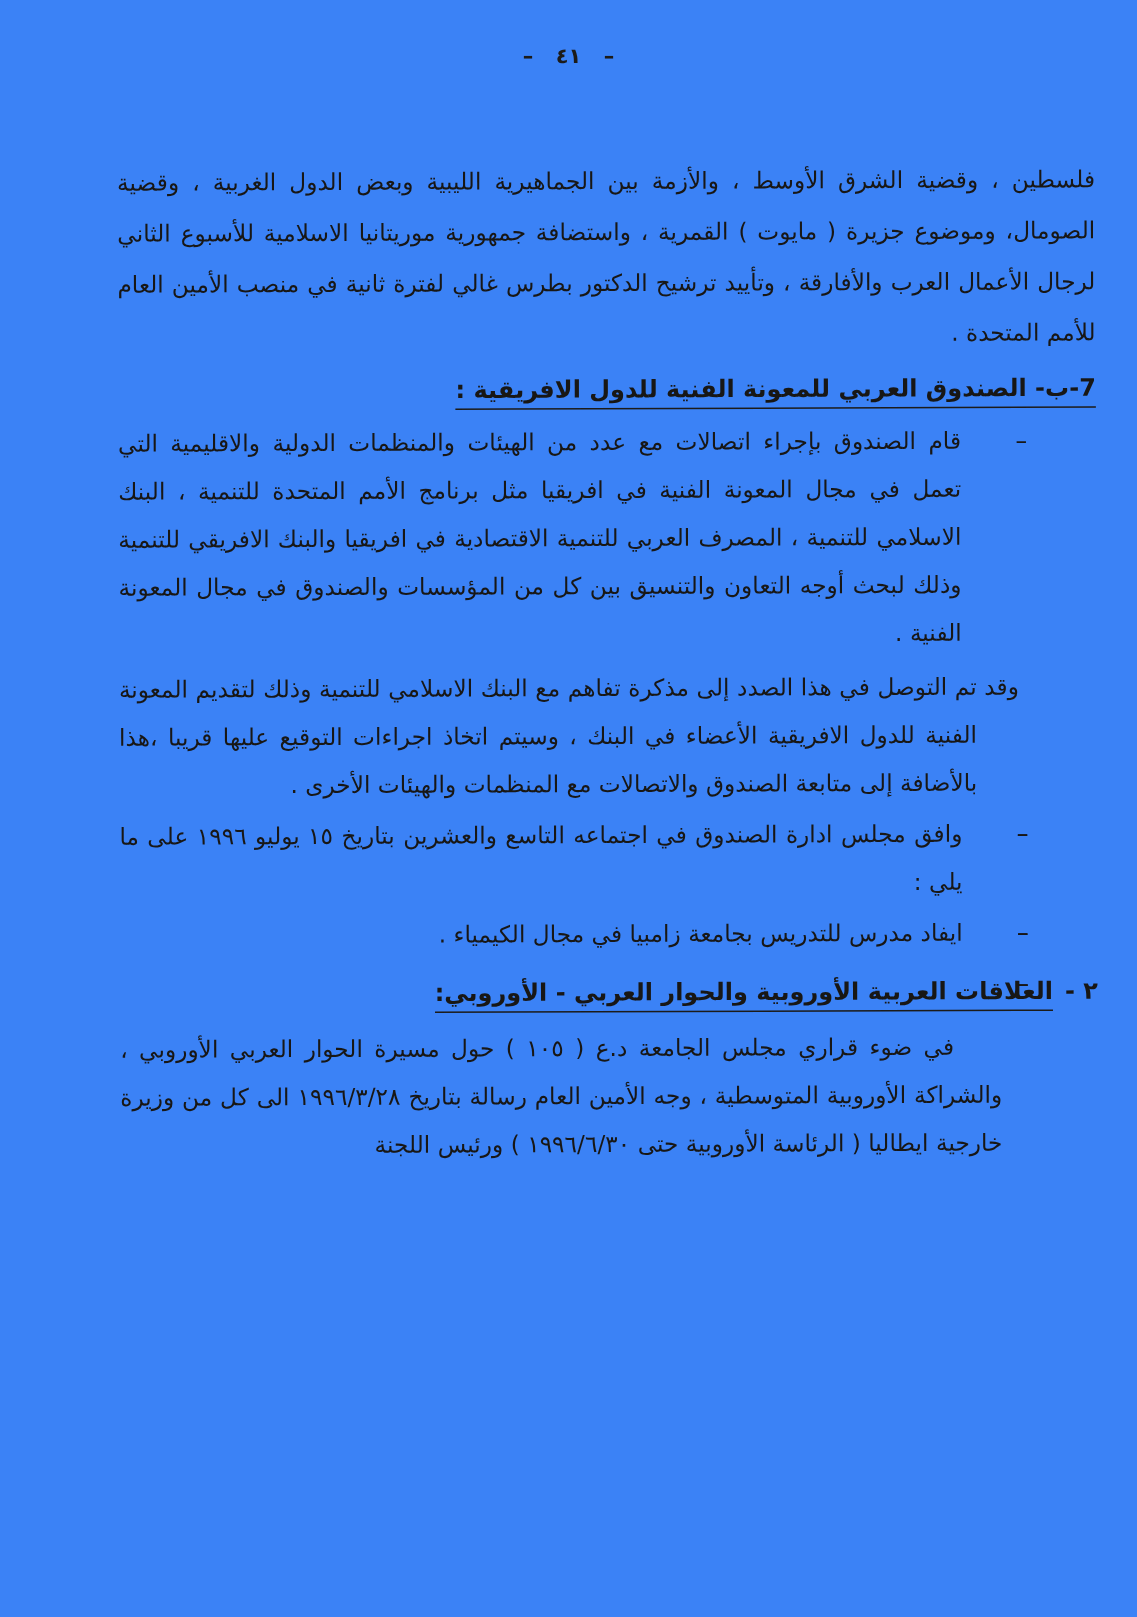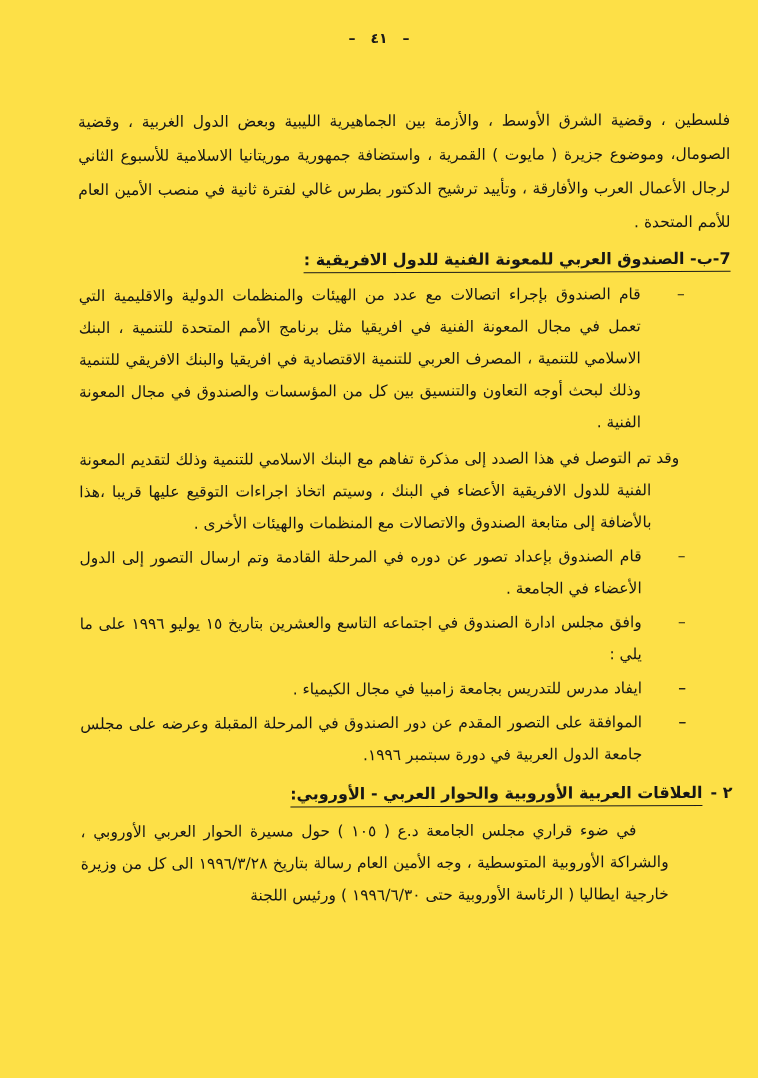--- a/index.html
+++ b/index.html
@@ -5,21 +5,21 @@
   html, body {
     margin: 0;
     padding: 0;
     background: #e8e8e8;
   }
   .page {
     position: relative;
     width: 758px;
     height: 1078px;
     margin: 0 auto;
-    background: #fde047;
+    background: #3b82f6;
     overflow: hidden;
     direction: rtl;
     font-family: "DejaVu Sans", sans-serif;
     color: #181715;
   }
   .pageno {
     padding-top: 30px;
     text-align: center;
     font-size: 14px;
     font-weight: bold;
@@ -109,21 +109,20 @@
 
     <div class="item">
       <span class="dash">–</span>
       <span>قام الصندوق بإجراء اتصالات مع عدد من الهيئات والمنظمات الدولية والاقليمية التي تعمل في مجال المعونة الفنية في افريقيا مثل برنامج الأمم المتحدة للتنمية ، البنك الاسلامي للتنمية ، المصرف العربي للتنمية الاقتصادية في افريقيا والبنك الافريقي للتنمية وذلك لبحث أوجه التعاون والتنسيق بين كل من المؤسسات والصندوق في مجال المعونة الفنية .</span>
     </div>
 
     <p class="subpara">وقد تم التوصل في هذا الصدد إلى مذكرة تفاهم مع البنك الاسلامي للتنمية وذلك لتقديم المعونة الفنية للدول الافريقية الأعضاء في البنك ، وسيتم اتخاذ اجراءات التوقيع عليها قريبا ،هذا بالأضافة إلى متابعة الصندوق والاتصالات مع المنظمات والهيئات الأخرى .</p>
 
     <div class="item">
       <span class="dash">–</span>
-      <span>قام الصندوق بإعداد تصور عن دوره في المرحلة القادمة وتم ارسال التصور إلى الدول الأعضاء في الجامعة .</span>
     </div>
 
     <div class="item">
       <span class="dash">–</span>
       <span>وافق مجلس ادارة الصندوق في اجتماعه التاسع والعشرين بتاريخ ١٥ يوليو ١٩٩٦ على ما يلي :</span>
     </div>
 
     <div class="item">
       <span class="dash">–</span>
     </div>
@@ -132,21 +131,20 @@
       <span class="dash">–</span>
       <span>ايفاد مدرس للتدريس بجامعة زامبيا في مجال الكيمياء .</span>
     </div>
 
     <div class="item">
       <span class="dash">–</span>
     </div>
 
     <div class="item">
       <span class="dash">–</span>
-      <span>الموافقة على التصور المقدم عن دور الصندوق في المرحلة المقبلة وعرضه على مجلس جامعة الدول العربية في دورة سبتمبر ١٩٩٦.</span>
     </div>
 
     <h2 class="h2"><span class="num">٢ -</span><span class="hl">العلاقات العربية الأوروبية والحوار العربي - الأوروبي:</span></h2>
 
     <p class="sec2para">في ضوء قراري مجلس الجامعة  د.ع ( ١٠٥ ) حول مسيرة الحوار العربي الأوروبي ، والشراكة الأوروبية المتوسطية ، وجه الأمين العام رسالة بتاريخ ١٩٩٦/٣/٢٨ الى كل من وزيرة خارجية ايطاليا ( الرئاسة الأوروبية حتى ١٩٩٦/٦/٣٠ ) ورئيس اللجنة</p>
 
   </div>
 </div>
 
 </body></html>

